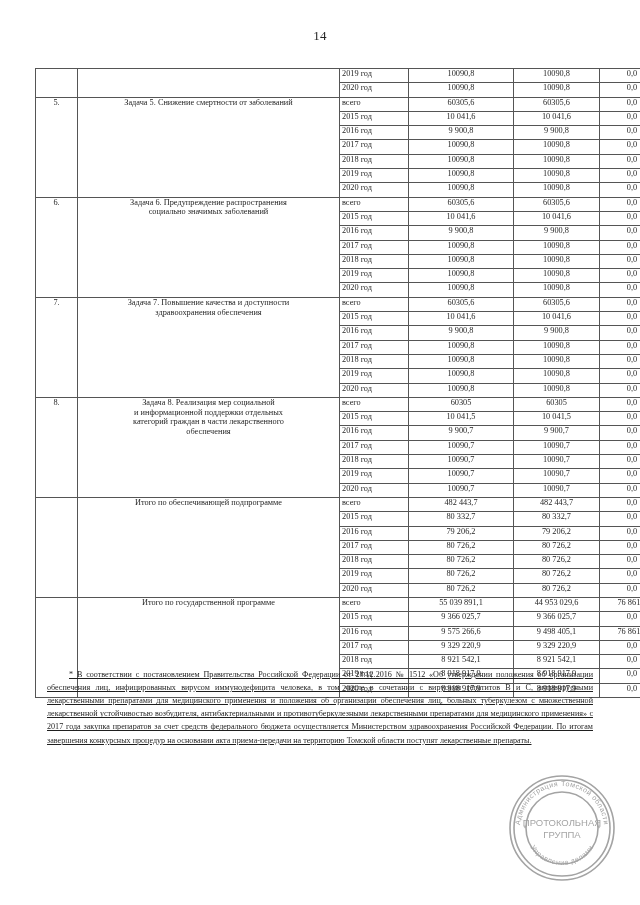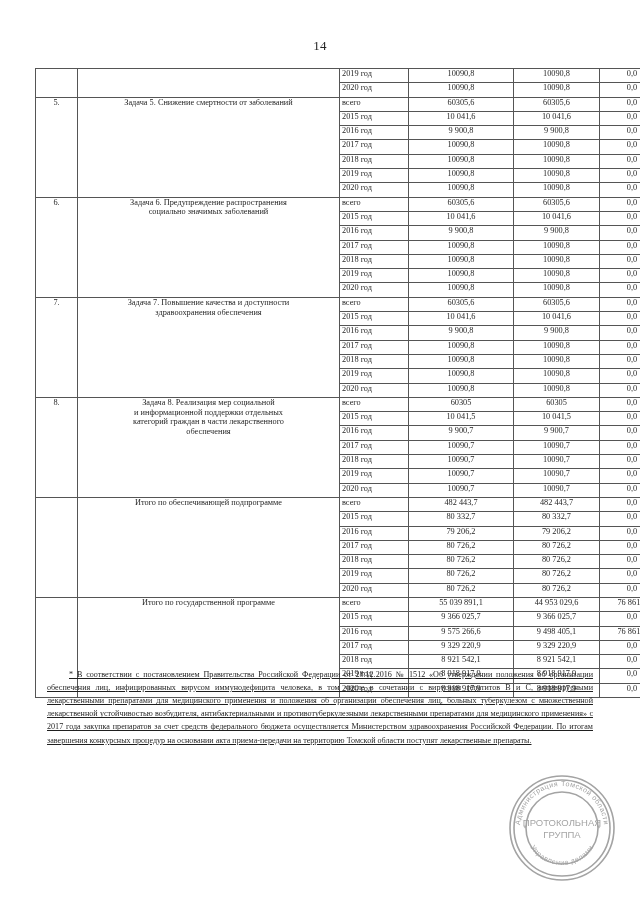--- a/index.html
+++ b/index.html
@@ -16,21 +16,21 @@
     overflow: hidden;
   }
   .page {
     position: absolute;
     inset: 0;
     width: 640px;
     height: 905px;
   }
   .page-number {
     position: absolute;
-    top: 38px;
+    top: 28px;
     left: 0;
     width: 640px;
     text-align: center;
     font-size: 13px;
     color: #262626;
     letter-spacing: 0.2px;
   }
 
   
   table.budget {

